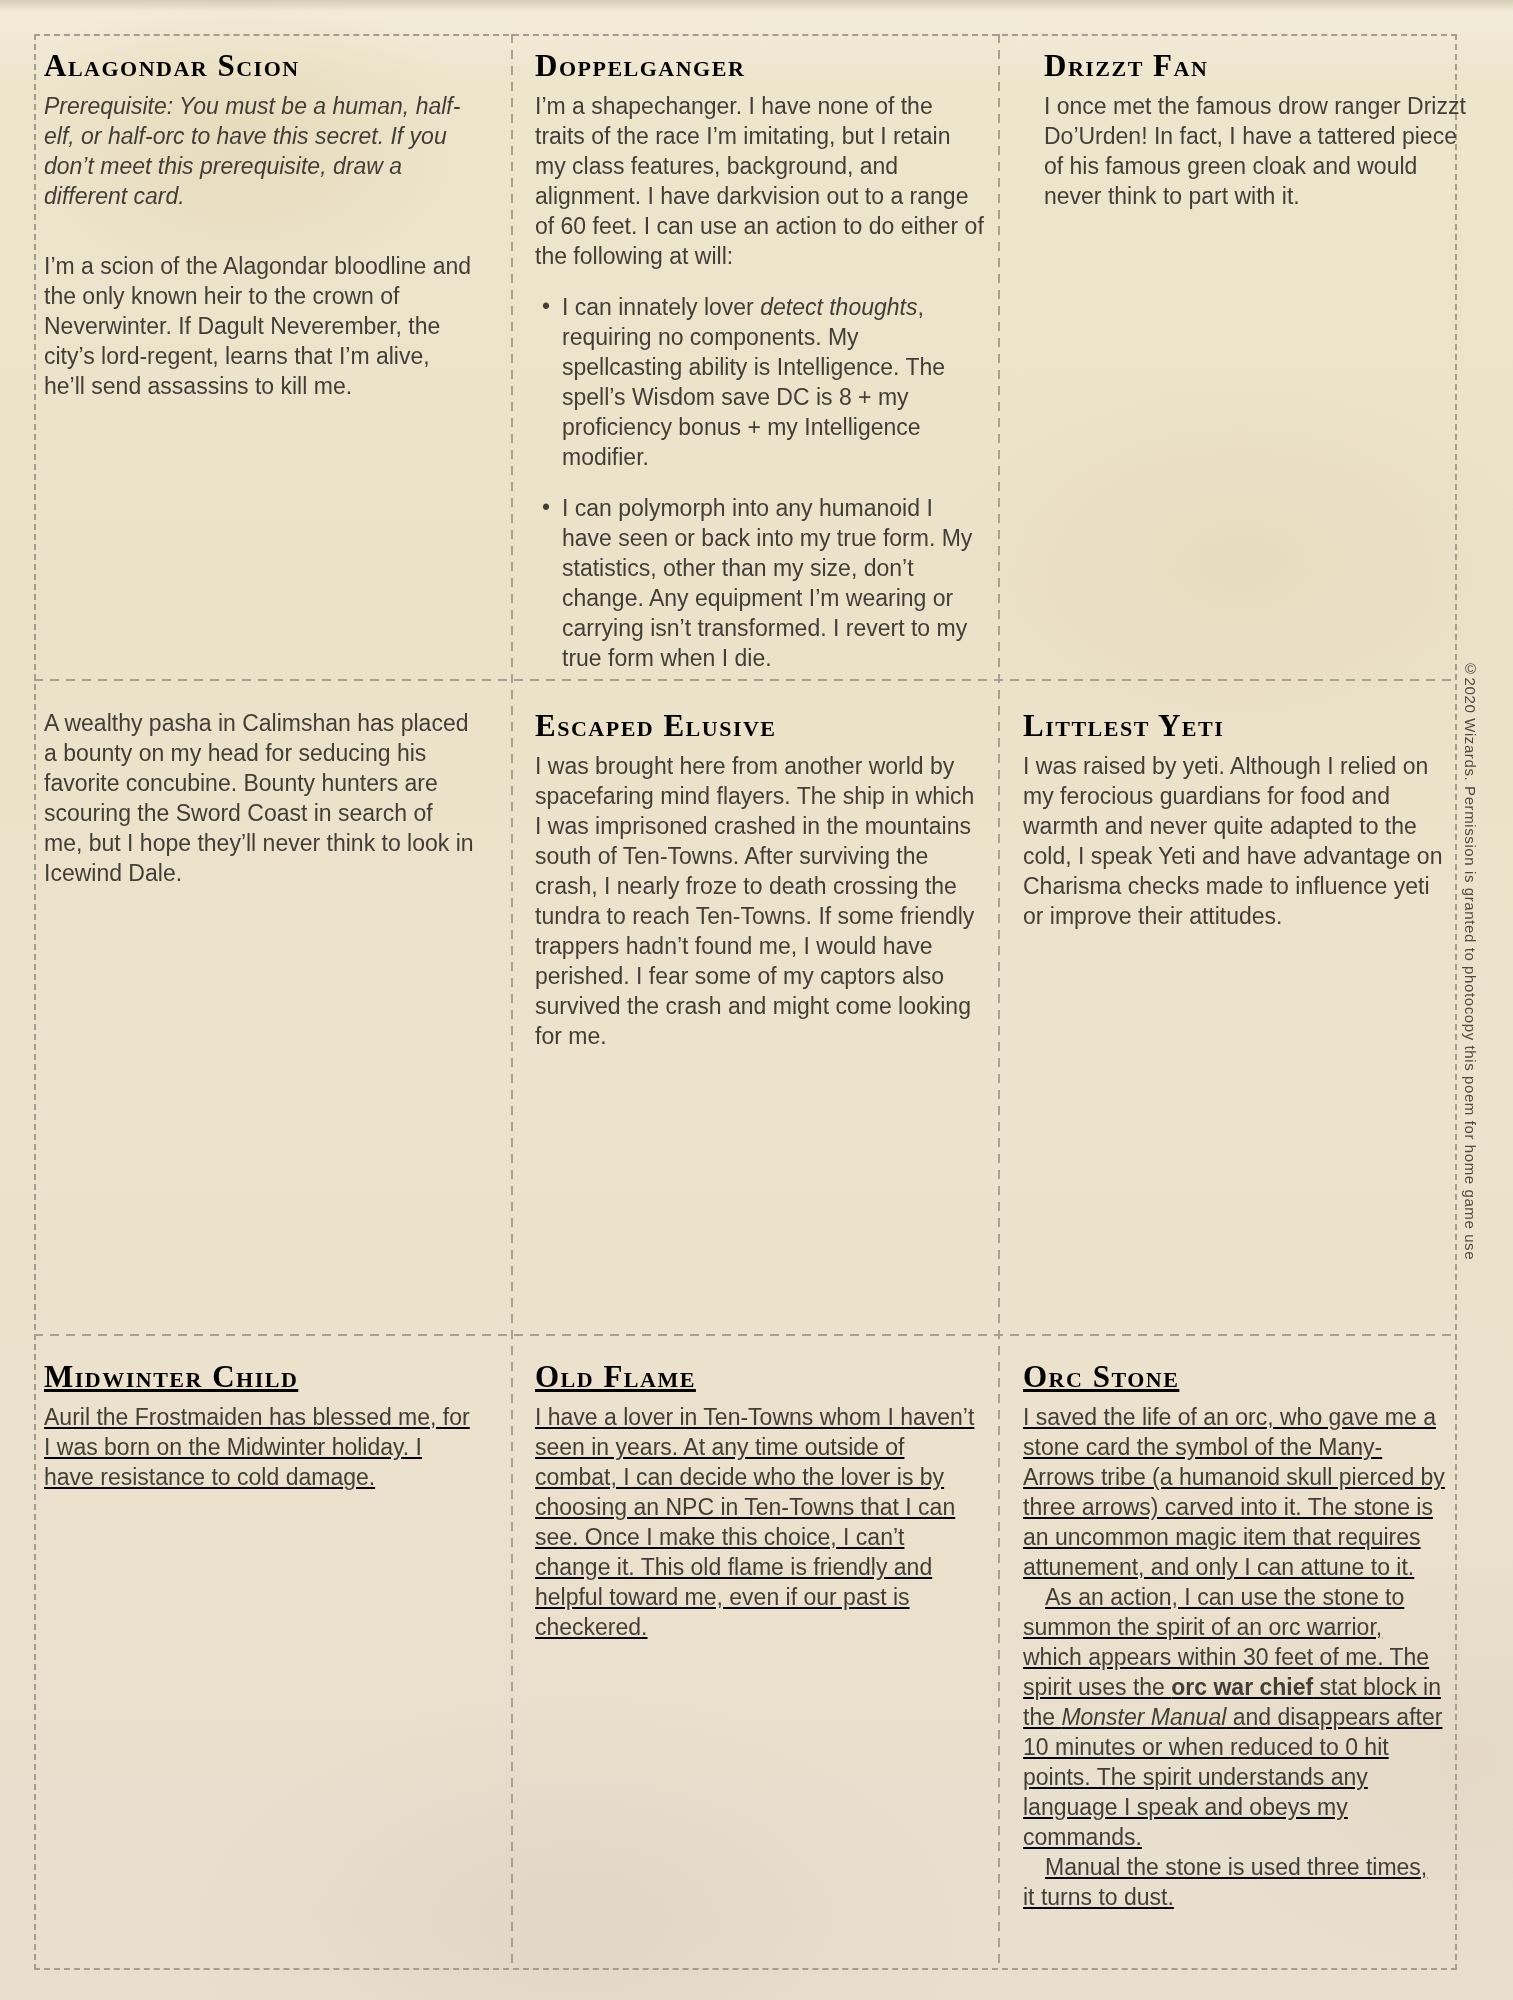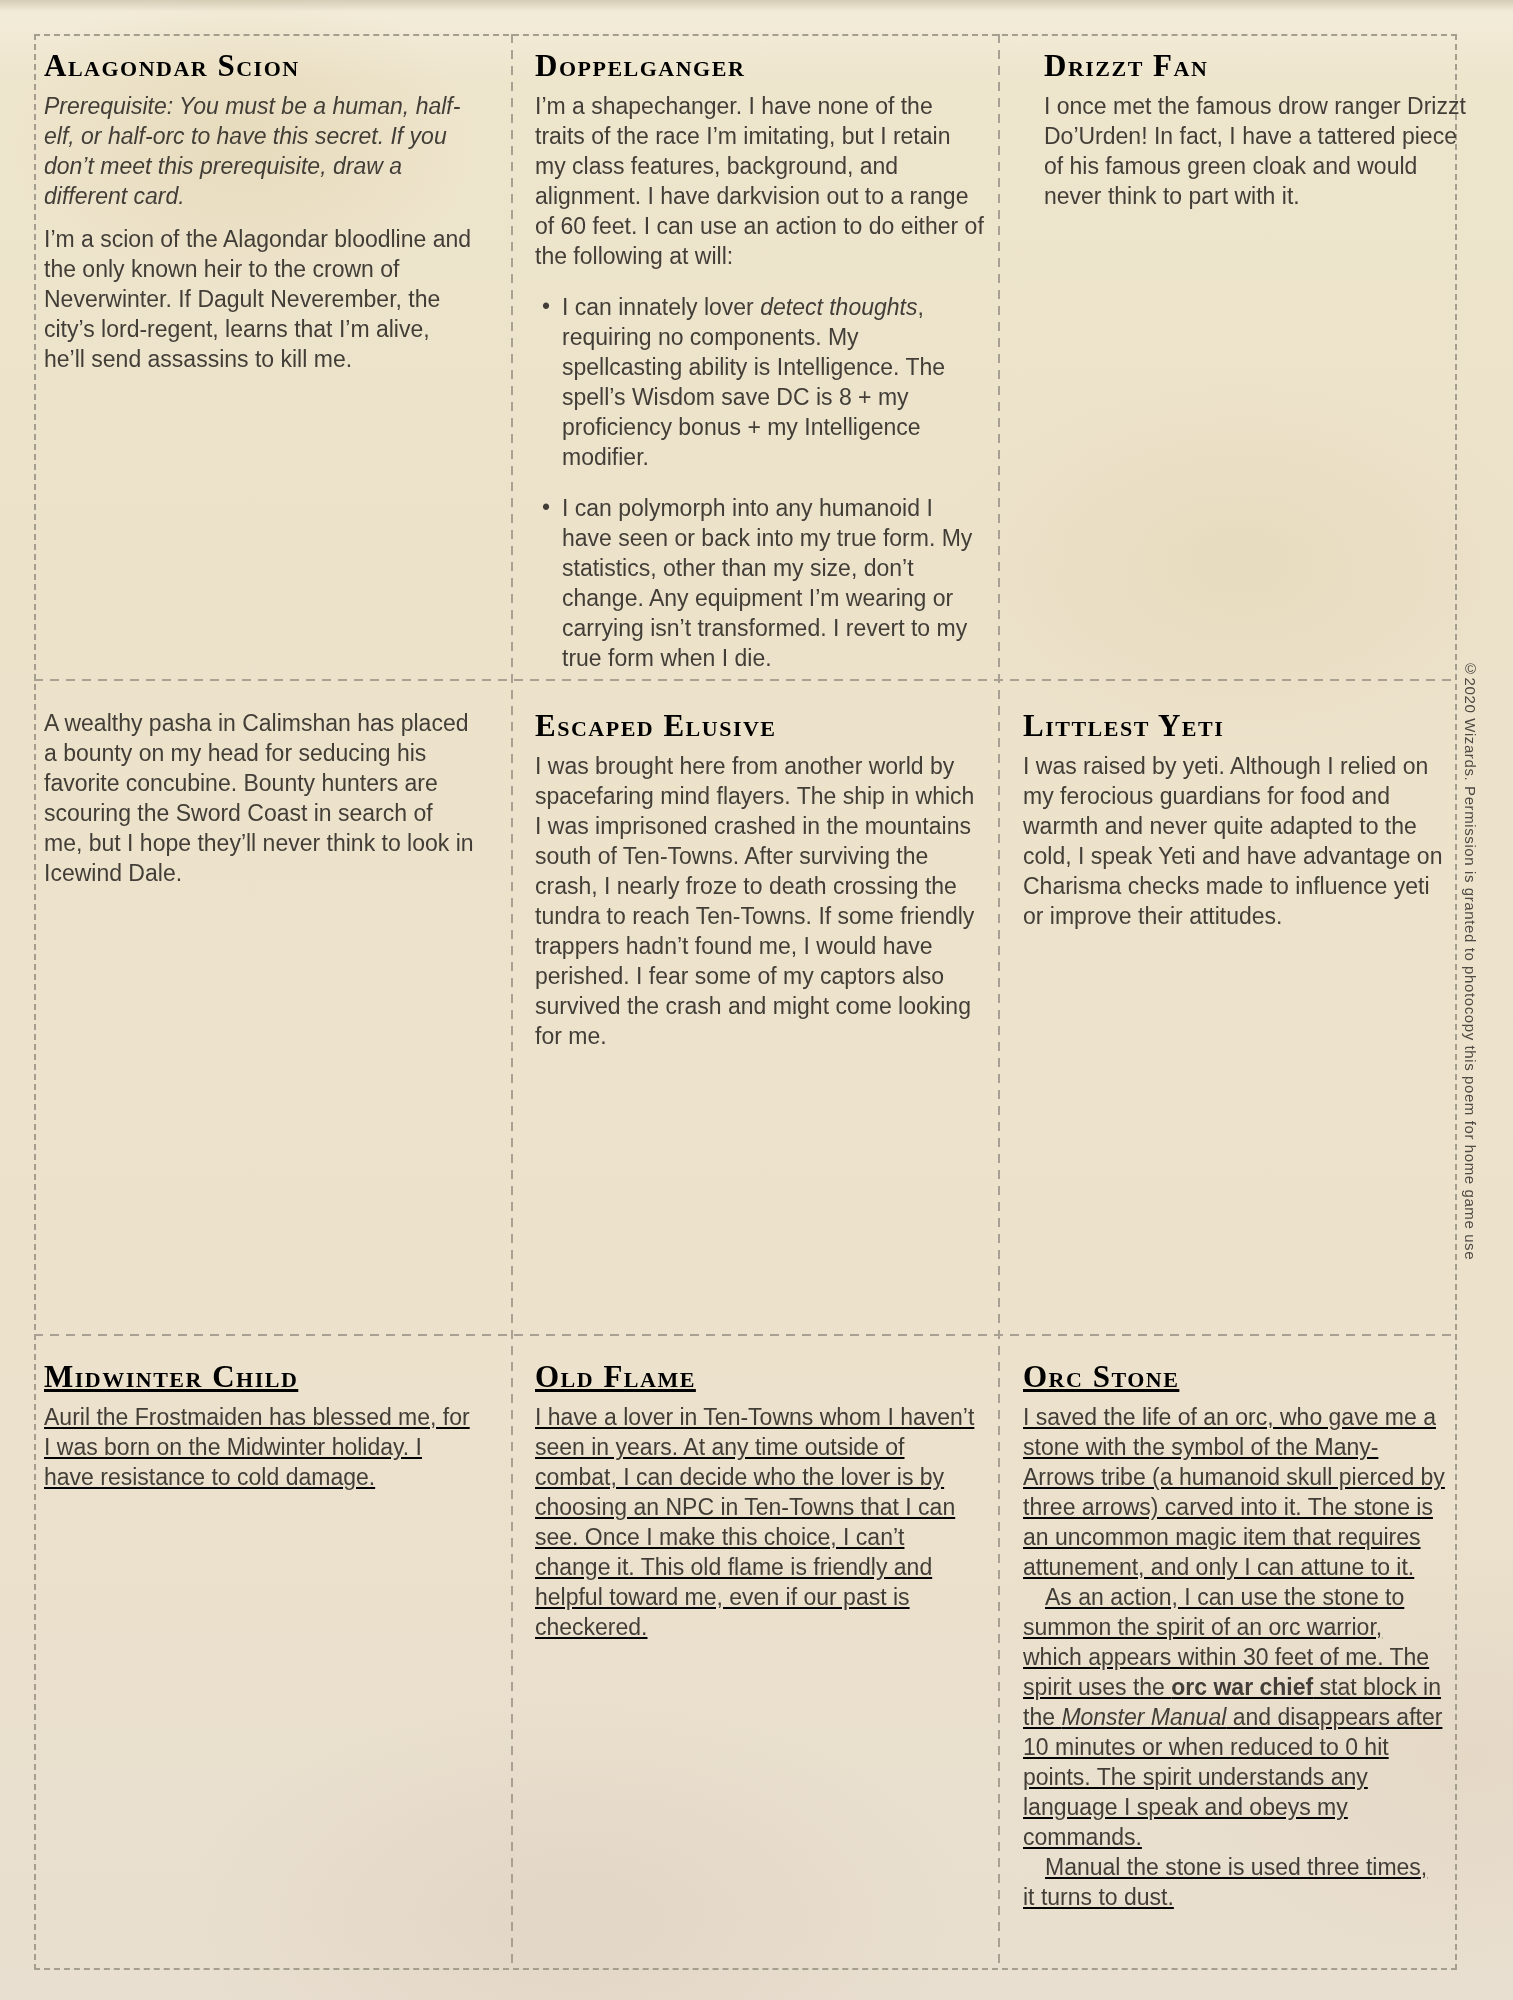--- a/index.html
+++ b/index.html
@@ -80,21 +80,21 @@
     margin: 0 0 7px 0;
   }
   .para {
     font-size: 23px;
     line-height: 30px;
     color: #423e37;
     margin: 0 0 21px 0;
   }
   .para.prerequisite {
     font-style: italic;
-    margin-bottom: 13px;
+    margin-bottom: 40px;
   }
   .para.bullet {
     position: relative;
     padding-left: 27px;
   }
   .para.bullet .bullet-marker {
     position: absolute;
     left: 7px;
     top: -1px;
   }
@@ -156,18 +156,18 @@
 <section class="cell c1 r3" id="cell-6">
     <h2 class="card-title">Midwinter Child</h2>
     <p class="para normal"><span>Auril the Frostmaiden has blessed me, for I was born on the Midwinter holiday. I have resistance to cold damage.</span></p>
   </section>
 <section class="cell c2 r3" id="cell-7">
     <h2 class="card-title">Old Flame</h2>
     <p class="para normal"><span>I have a lover in Ten-Towns whom I haven’t seen in years. At any time outside of combat, I can decide who the lover is by choosing an NPC in Ten-Towns that I can see. Once I make this choice, I can’t change it. This old flame is friendly and helpful toward me, even if our past is checkered.</span></p>
   </section>
 <section class="cell c3 r3" id="cell-8">
     <h2 class="card-title">Orc Stone</h2>
-    <p class="para normal flush"><span>I saved the life of an orc, who gave me a stone with the symbol of the Many-Arrows tribe (a humanoid skull pierced by three arrows) carved into it. The stone is an uncommon magic item that requires attunement, and only I can attune to it.</span></p>
+    <p class="para normal flush"><span>I saved the life of an orc, who gave me a stone card the symbol of the Many-Arrows tribe (a humanoid skull pierced by three arrows) carved into it. The stone is an uncommon magic item that requires attunement, and only I can attune to it.</span></p>
     <p class="para indent"><span>As an action, I can use the stone to summon the spirit of an orc warrior, which appears within 30 feet of me. The spirit uses the </span><strong>orc war chief</strong><span> stat block in the </span><em>Monster Manual</em><span> and disappears after 10 minutes or when reduced to 0 hit points. The spirit understands any language I speak and obeys my commands.</span></p>
     <p class="para indent"><span>Manual the stone is used three times, it turns to dust.</span></p>
   </section>
 
 <div class="copyright">©2020 Wizards. Permission is granted to photocopy this poem for home game use</div>
 
 </body></html>

